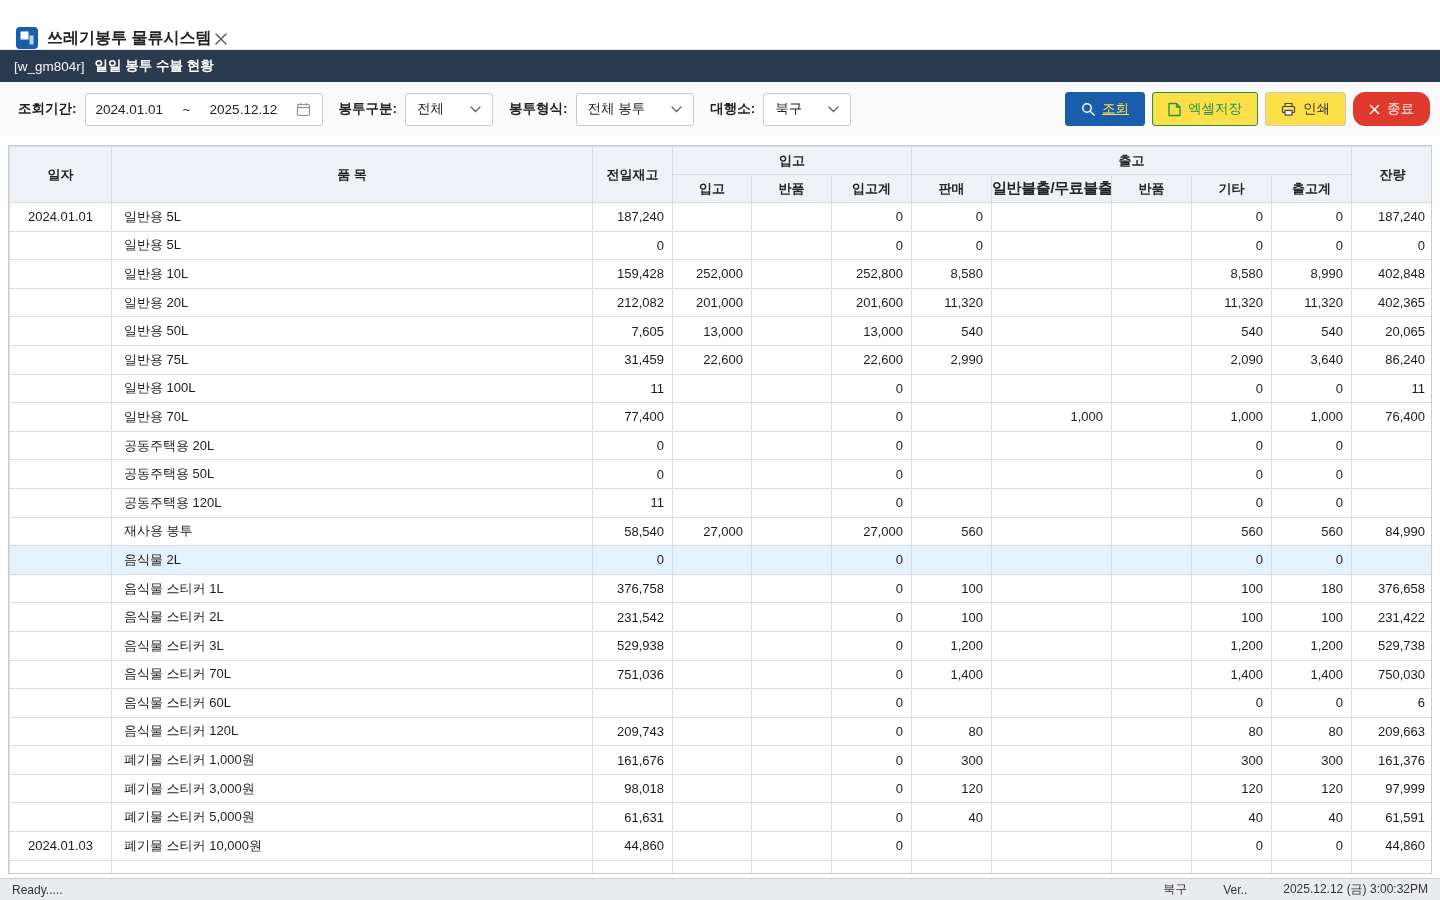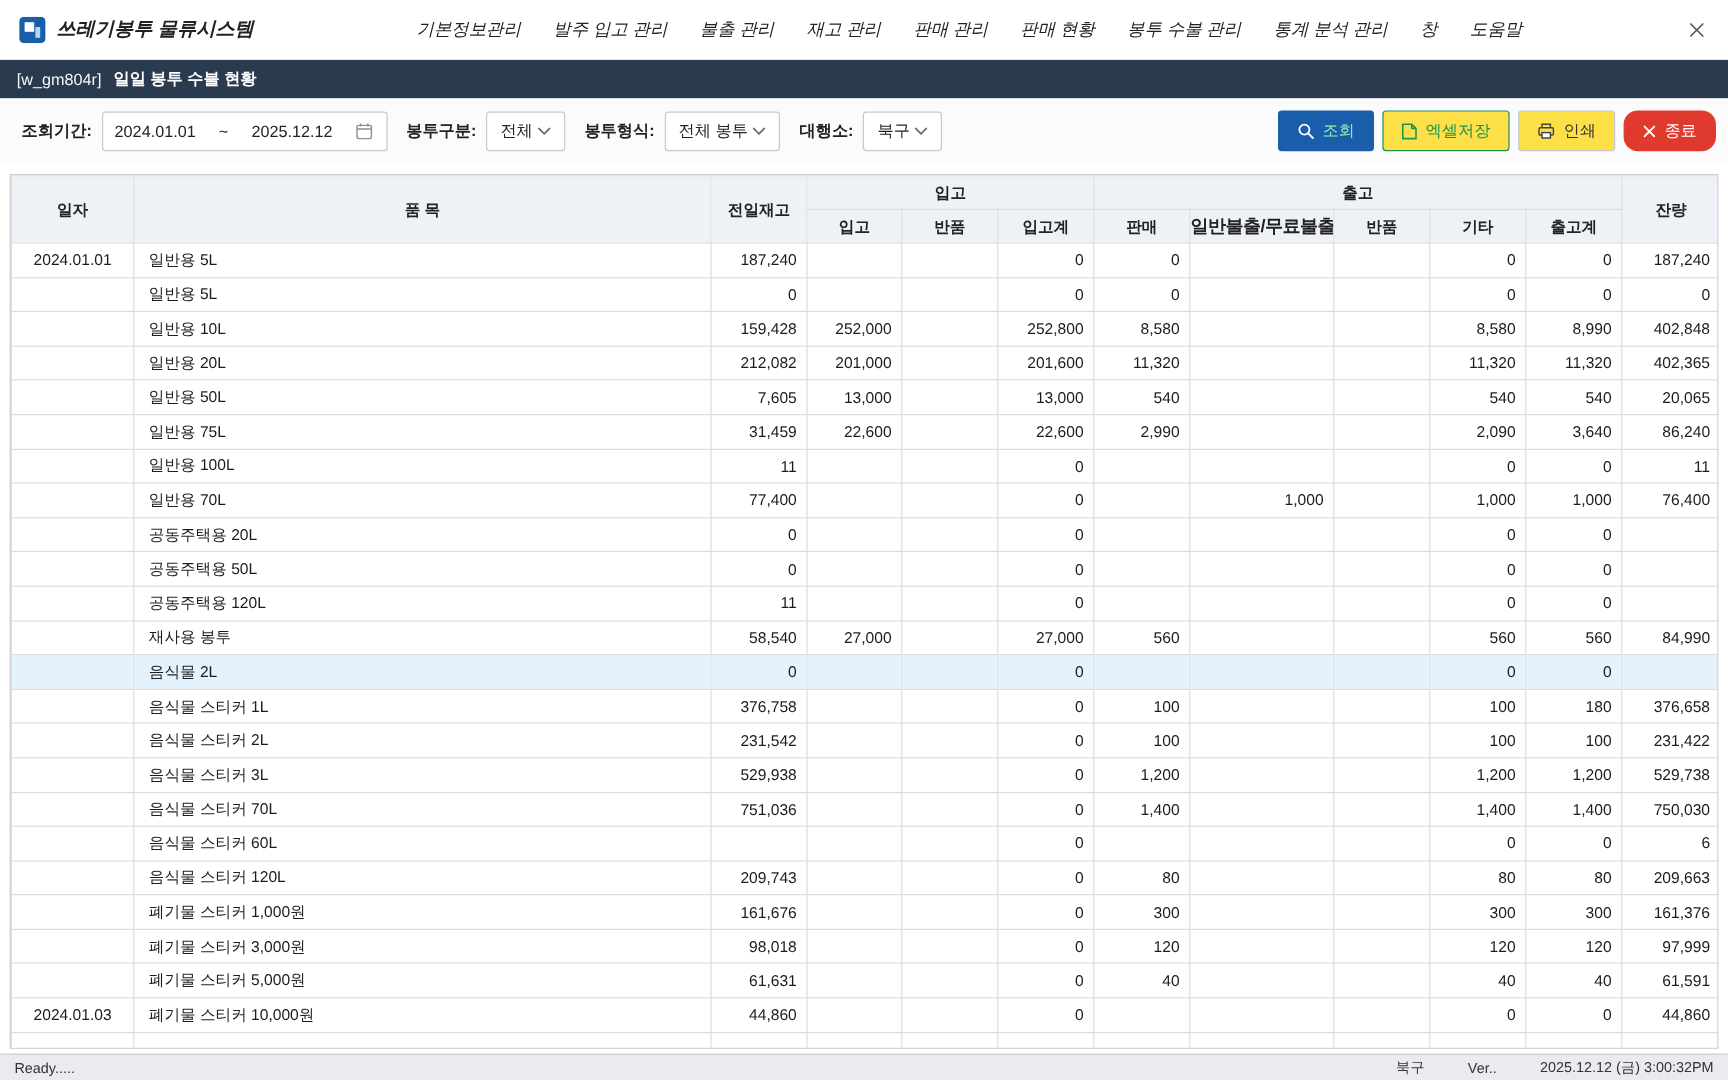--- a/index.html
+++ b/index.html
@@ -9,47 +9,47 @@
     background:#fff; color:#222; font-size:13px;
     display:flex; flex-direction:column;
   }
   :root{
     --accent:#1a5dab; --excel:#219150; --danger:#e0392e;
     --highlight:#e3f2fc; --border:#d9dce1; --header-bg:#eef1f5;
     --titlebar:#2b3b4f;
   }
 
   
-  .top-nav{height:50px;display:flex;align-items:center;padding:0 16px;
-    border-bottom:1px solid #e4e6e9;background:#fff;flex:0 0 auto;font-style:italic;}
+  .top-nav{height:50px;display:flex;align-items:flex-end;padding:0 16px;
+    border-bottom:1px solid #e4e6e9;background:#fff;flex:0 0 auto;}
   .logo{width:22px;height:22px;flex:0 0 auto;}
   .app-title{font-size:16px;font-weight:bold;margin-left:9px;white-space:nowrap;}
   .menu{display:flex;gap:27px;margin-left:auto;margin-right:auto;font-size:14.5px;white-space:nowrap;}
   .menu-item{cursor:pointer;}
   .win-close{width:20px;height:20px;display:flex;align-items:center;justify-content:center;cursor:pointer;}
 
   
   .title-bar{height:32px;background:var(--titlebar);color:#fff;display:flex;
     align-items:center;padding:0 14px;font-size:13.5px;gap:10px;flex:0 0 auto;}
   .title-code{opacity:.95;}
   .title-text{font-weight:bold;}
 
   
   .filter-bar{height:54px;display:flex;align-items:center;padding:0 10px;
     background:#fbfbfc;gap:8px;flex:0 0 auto;}
   .flabel{font-weight:bold;font-size:13.5px;margin-left:8px;white-space:nowrap;}
   .control{height:33px;border:1px solid #c6cad0;border-radius:3px;background:#fff;
     display:flex;align-items:center;font-size:13.5px;white-space:nowrap;}
   .date-group{padding:0 10px;width:238px;justify-content:space-between;cursor:text;}
-  .dropdown{padding:0 11px;gap:4px;cursor:pointer;text-align:right;}
+  .dropdown{padding:0 11px;gap:26px;cursor:pointer;text-align:right;}
   .toolbar{margin-left:auto;display:flex;gap:7px;}
   .btn{height:34px;border-radius:3px;display:flex;align-items:center;gap:7px;
     padding:0 15px;font-size:13.5px;border:1px solid transparent;background:#fde047;
     cursor:pointer;font-family:inherit;white-space:nowrap;}
-  .btn-search{background:var(--accent);color:#86efac;border-color:var(--accent);}
+  .btn-search{background:var(--accent);color:#fde047;border-color:var(--accent);text-decoration:underline;}
   .btn-excel{border-color:var(--excel);color:var(--excel);}
   .btn-print{border-color:#c6cad0;color:#333;}
   .btn-close{background:var(--danger);color:#ffffff;border-color:var(--danger);border-radius:12px;}
 
   
   .table-wrap{margin:9px 8px 4px;flex:1 1 auto;overflow:hidden;border:1px solid #c9cdd3;}
   table{width:100%;border-collapse:collapse;table-layout:fixed;font-size:13px;}
   th,td{border:1px solid var(--border);overflow:hidden;white-space:nowrap;}
   thead th{background:var(--header-bg);height:28px;font-weight:bold;text-align:center;padding:0 0;}
   th.th-freebag{font-size:15px;letter-spacing:-0.4px;text-align:right;}
@@ -69,32 +69,20 @@
 
 <div class="top-nav">
   <span class="logo">
     <svg width="22" height="22" viewBox="0 0 22 22">
       <rect x="0" y="0" width="22" height="22" rx="4" fill="#1a5dab"></rect>
       <rect x="4.5" y="4.5" width="8" height="8" fill="#ffffff"></rect>
       <rect x="13.5" y="8.5" width="4" height="9" fill="#bcd4ee"></rect>
     </svg>
   </span>
   <span class="app-title">쓰레기봉투 물류시스템</span>
-  <nav class="menu">
-    <span class="menu-item">기본정보관리</span>
-    <span class="menu-item">발주 입고 관리</span>
-    <span class="menu-item">불출 관리</span>
-    <span class="menu-item">재고 관리</span>
-    <span class="menu-item">판매 관리</span>
-    <span class="menu-item">판매 현황</span>
-    <span class="menu-item">봉투 수불 관리</span>
-    <span class="menu-item">통계 분석 관리</span>
-    <span class="menu-item">창</span>
-    <span class="menu-item">도움말</span>
-  </nav>
   <span class="win-close">
     <svg width="14" height="14" viewBox="0 0 14 14">
       <path d="M2 2 L12 12 M12 2 L2 12" stroke="#555" stroke-width="1.4" stroke-linecap="round"></path>
     </svg>
   </span>
 </div>
 
 <div class="title-bar">
   <span class="title-code">[w_gm804r]</span>
   <span class="title-text">일일 봉투 수불 현황</span>

